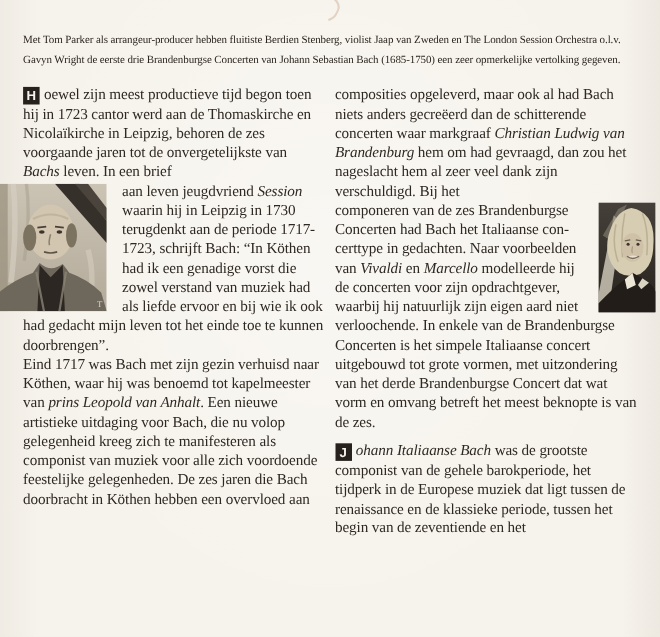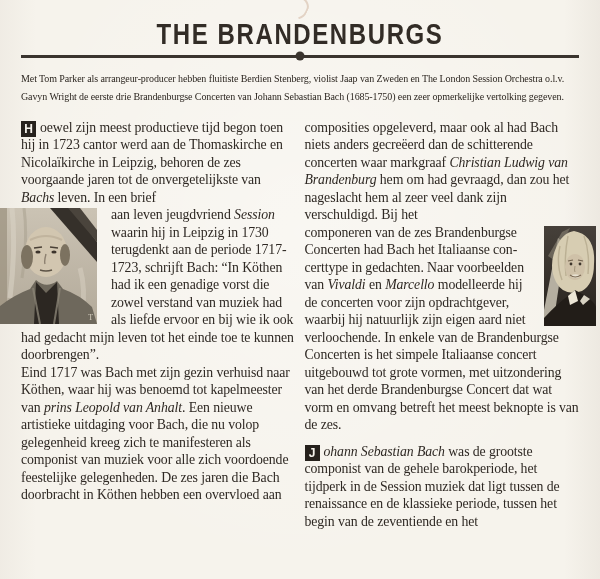--- a/index.html
+++ b/index.html
@@ -59,26 +59,20 @@
     position:absolute;right:4px;bottom:2px;font-size:8px;line-height:8px;
     color:#d8d1c2;font-family:"Liberation Serif",serif;
   }
 </style>
 </head>
 <body>
 
 <div class="page">
   <div class="smudge"></div>
 
-  <header>
-    <h1>THE BRANDENBURGS</h1>
-    <div class="rule">
-      <span class="dot"></span>
-    </div>
-  </header>
 
   <p class="intro">Met Tom Parker als arrangeur-producer hebben fluitiste Berdien Stenberg, violist Jaap van Zweden en The London Session Orchestra o.l.v. Gavyn Wright de eerste drie Brandenburgse Concerten van Johann Sebastian Bach (1685-1750) een zeer opmerkelijke vertolking gegeven.</p>
 
   <div class="columns">
 
     <div class="col">
       <p><span class="dropcap">H</span><span><span>oewel zijn meest productieve tijd begon toen hij in 1723 cantor werd aan de Thomaskirche en Nicolaïkirche in Leipzig, behoren de zes voorgaande jaren tot de on­vergetelijkste van </span><span class="it">Bachs</span><span> leven. In een brief</span></span></p>
 
       <p>
         <span class="photo photo-left">
@@ -140,17 +134,17 @@
             <path d="M31,40 Q30,45 31,46" stroke="#a3957c" stroke-width="1" fill="none"></path>
             <ellipse cx="31.5" cy="50" rx="4.2" ry="1.8" fill="#e8e1d1"></ellipse>
             <path d="M26,49 Q31,53 37,49" stroke="#7a6a55" stroke-width="1.2" fill="none"></path>
             <path d="M0,100 L0,92 Q14,77 24,70 L31,64 L40,69 Q50,75 52,81 L52,100 Z" fill="#221d18"></path>
             <polygon points="24,70 31,64 34,75 26,79" fill="#ece6d6"></polygon>
             <polygon points="40,69 46,73 39,79 36,75" fill="#d9d3c3"></polygon>
           </svg>
         </span><span><span>componeren van de zes Brandenburgse Concerten had Bach het Italiaanse con­certtype in gedachten. Naar voorbeel­den van </span><span class="it">Vivaldi</span><span> en </span><span class="it">Marcello</span><span> modelleer­de hij de concerten voor zijn opdracht­gever, waarbij hij natuurlijk zijn eigen aard niet verloochende. In enkele van de Brandenburgse Concerten is het simpele Ita­liaanse concert uitgebouwd tot grote vormen, met uitzondering van het derde Branden­burgse Concert dat wat vorm en omvang betreft het meest beknopte is van de zes.</span></span>
       </p>
 
-      <p class="gap"><span class="dropcap">J</span><span><span class="it">ohann Sebastian Bach</span><span> was de grootste componist van de gehele barokperiode, het tijdperk in de Session muziek dat ligt tussen de renaissance en de klassieke periode, tussen het begin van de zeventiende en het</span></span></p>
+      <p class="gap"><span class="dropcap">J</span><span><span class="it">ohann Italiaanse Bach</span><span> was de grootste componist van de gehele barokperiode, het tijdperk in de Europese muziek dat ligt tussen de renaissance en de klassieke periode, tussen het begin van de zeventiende en het</span></span></p>
     </div>
 
   </div>
 </div>
 
 </body></html>

